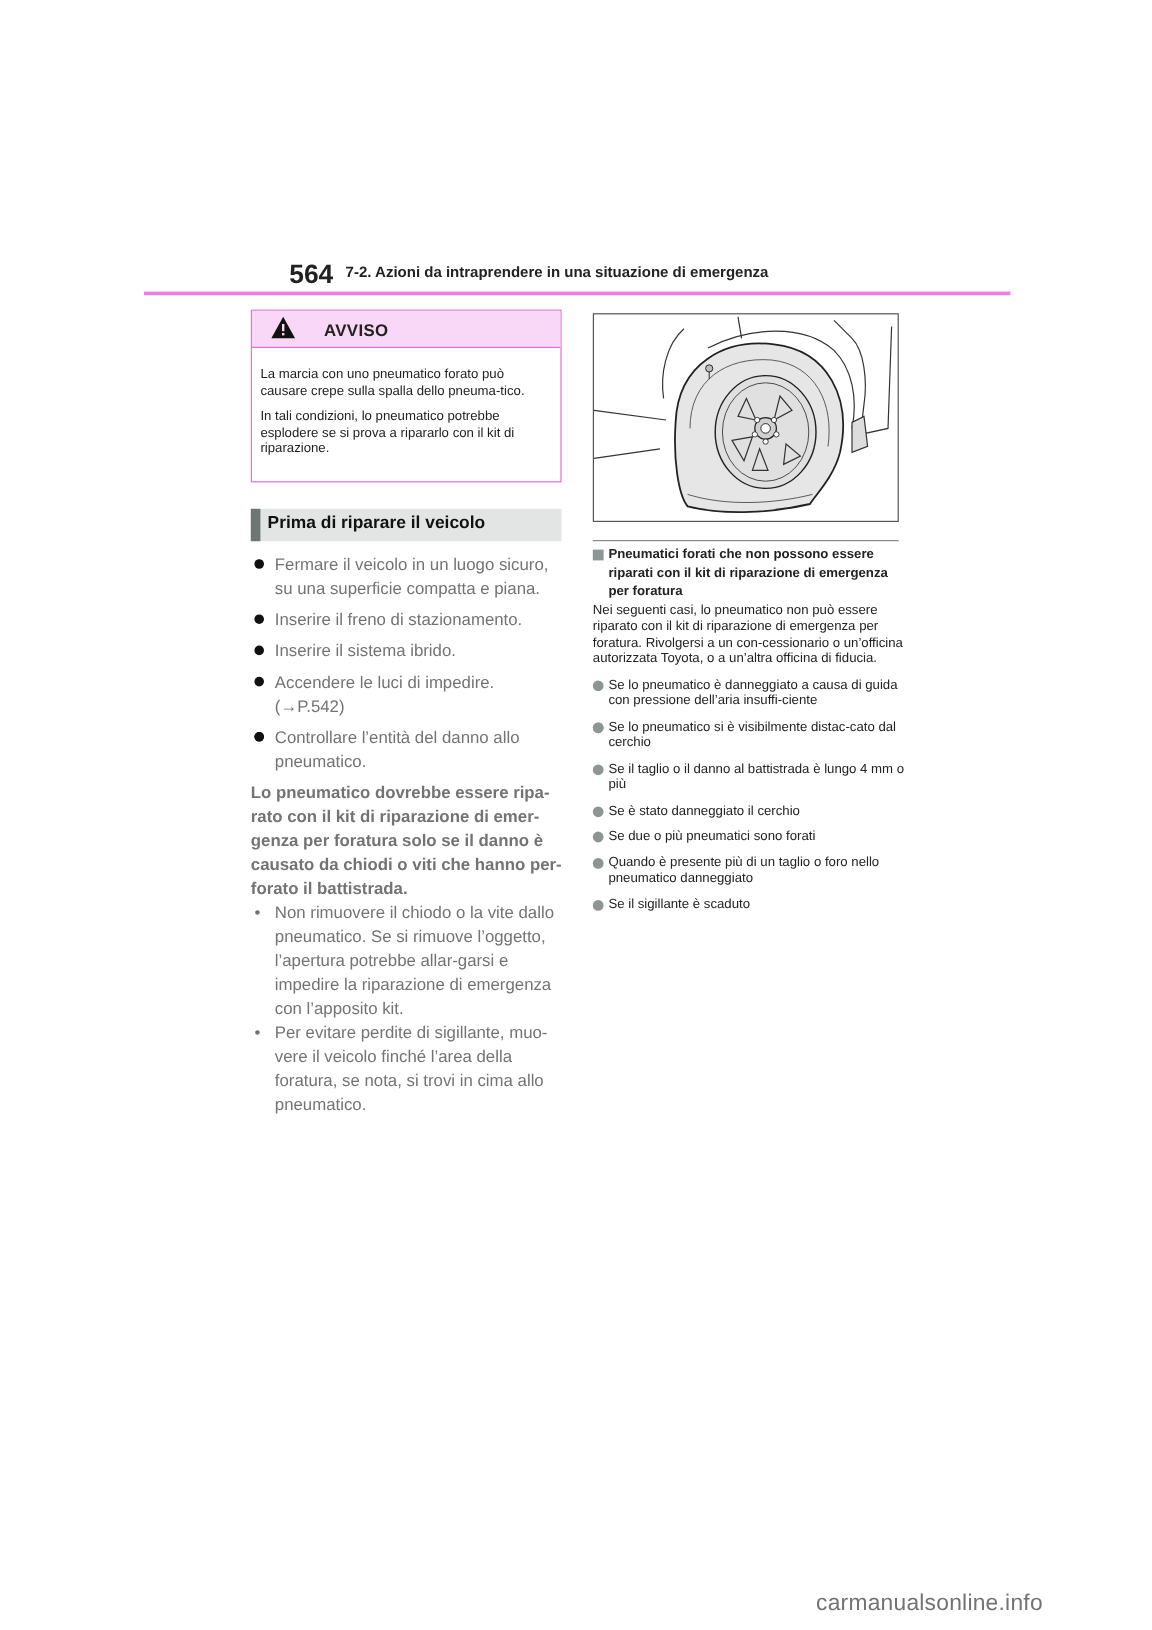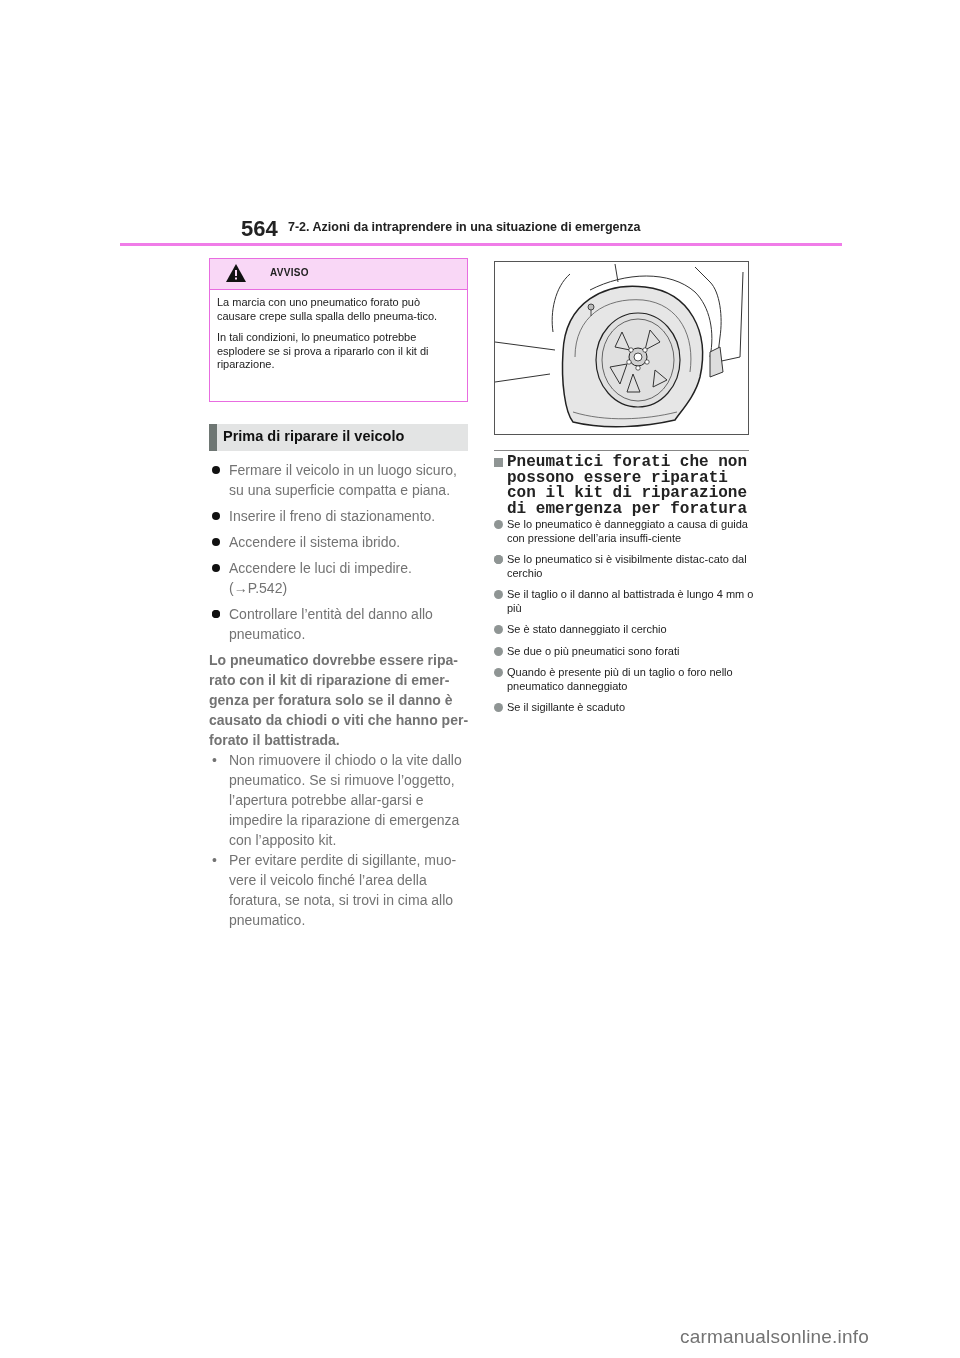--- a/index.html
+++ b/index.html
@@ -4,39 +4,39 @@
 <style>
   html, body { margin: 0; padding: 0; background: #ffffff; }
   body { width: 960px; height: 1358px; position: relative; overflow: hidden; font-family: "Liberation Sans", sans-serif; color: #1a1a1a; }
   .page-number { position: absolute; left: 241px; top: 216px; font-size: 22px; font-weight: bold; color: #222; }
   .header-title { position: absolute; left: 288px; top: 220px; font-size: 12.5px; font-weight: bold; color: #222; }
   .header-rule { position: absolute; left: 120px; top: 243px; width: 722px; height: 3px; background: #f07ce8; }
 
   .warn-box { position: absolute; left: 209px; top: 258px; width: 259px; height: 144px; border: 1px solid #e86ce0; box-sizing: border-box; }
   .warn-head { height: 30px; background: #f9d7f6; border-bottom: 1px solid #e86ce0; position: relative; }
   .warn-icon { position: absolute; left: 16px; top: 5px; width: 20px; height: 18px; }
-  .warn-title { position: absolute; left: 60px; top: 8px; font-size: 10px; font-weight: bold; color: #222; letter-spacing: 0.3px; }
-  .warn-body { padding: 6px 8px 0 7px; font-size: 11px; line-height: 13.5px; color: #222; }
+  .warn-title { position: absolute; left: 60px; top: 8px; font-size: 14px; font-weight: bold; color: #222; letter-spacing: 0.3px; }
+  .warn-body { padding: 16px 8px 0 7px; font-size: 11px; line-height: 13.5px; color: #222; }
   .warn-body p { margin: 0 0 8px 0; }
 
   .section-head { position: absolute; left: 209px; top: 424px; width: 259px; height: 27px; background: #e3e4e4; box-sizing: border-box; border-left: 8px solid #6e7673; }
   .section-title { position: absolute; left: 6px; top: 4px; font-size: 14.5px; font-weight: bold; color: #111; }
 
   .left-col { position: absolute; left: 209px; top: 460px; width: 262px; font-size: 14px; line-height: 20px; color: #737373; }
   .bullet { position: relative; padding-left: 20px; margin-bottom: 6px; }
   .bullet .dot { position: absolute; left: 3px; top: 6px; width: 8px; height: 8px; border-radius: 50%; background: #111; }
   .para { margin-top: 2px; font-weight: bold; }
   .sub { position: relative; padding-left: 20px; }
   .sub .mark { position: absolute; left: 3px; top: 0; }
 
   .figure { position: absolute; left: 494px; top: 261px; width: 255px; height: 174px; border: 1px solid #555; box-sizing: border-box; background: #fff; overflow: hidden; }
 
   .right-rule { position: absolute; left: 494px; top: 450px; width: 255px; height: 1px; background: #888; }
   .right-col { position: absolute; left: 494px; top: 455px; width: 262px; font-size: 11px; line-height: 13.5px; color: #222; }
-  .sub-head { position: relative; padding-left: 13px; font-weight: bold; font-size: 16px; line-height: 15.5px; margin-bottom: 1px; font-family: Liberation Mono, monospace; }
+  .sub-head { position: relative; padding-left: 13px; font-weight: bold; font-size: 11px; line-height: 15.5px; margin-bottom: 1px; }
   .sub-head .sq { position: absolute; left: 0; top: 3px; width: 9px; height: 9px; background: #8f9594; }
   .r-para { margin: 0 0 8px 0; }
   .g-bullet { position: relative; padding-left: 13px; margin-bottom: 8px; }
   .g-bullet .gdot { position: absolute; left: 0; top: 2px; width: 9px; height: 9px; border-radius: 50%; background: #8f9594; }
 
   .watermark { position: absolute; left: 680px; top: 1326px; font-size: 19px; color: #737373; letter-spacing: 0.2px; }
 </style>
 </head>
 <body>
 
@@ -59,21 +59,21 @@
   </div>
 </div>
 
 <div class="section-head">
   <span class="section-title">Prima di riparare il veicolo</span>
 </div>
 
 <div class="left-col">
   <div class="bullet"><span class="dot"></span><span>Fermare il veicolo in un luogo sicuro, su una superficie compatta e piana.</span></div>
   <div class="bullet"><span class="dot"></span><span>Inserire il freno di stazionamento.</span></div>
-  <div class="bullet"><span class="dot"></span><span>Accendere il sistema ibrido.</span></div>
+  <div class="bullet"><span class="dot"></span><span>Inserire il sistema ibrido.</span></div>
   <div class="bullet"><span class="dot"></span><span>Accendere le luci di impedire. (→P.542)</span></div>
   <div class="bullet"><span class="dot"></span></div>
   <div class="bullet"><span class="dot"></span><span>Controllare l’entità del danno allo pneumatico.</span></div>
   <div class="para">Lo pneumatico dovrebbe essere ripa-rato con il kit di riparazione di emer-genza per foratura solo se il danno è causato da chiodi o viti che hanno per-forato il battistrada.</div>
   <div class="sub"><span class="mark">•</span><span>Non rimuovere il chiodo o la vite dallo pneumatico. Se si rimuove l’oggetto, l’apertura potrebbe allar-garsi e impedire la riparazione di emergenza con l’apposito kit.</span></div>
   <div class="sub"><span class="mark">•</span><span>Per evitare perdite di sigillante, muo-vere il veicolo finché l’area della foratura, se nota, si trovi in cima allo pneumatico.</span></div>
 </div>
 
 <div class="figure">
   <svg width="253" height="172" viewBox="0 0 253 172">
@@ -108,20 +108,21 @@
     <circle cx="134" cy="100" r="2.2" fill="#fff" stroke="#222" stroke-width="0.7"></circle>
 
     <path d="M78,150 C110,160 150,158 182,150" fill="none" stroke="#555" stroke-width="0.8"></path>
   </svg>
 </div>
 
 <div class="right-rule"></div>
 
 <div class="right-col">
   <div class="sub-head"><span class="sq"></span><span>Pneumatici forati che non possono essere riparati con il kit di riparazione di emergenza per foratura</span></div>
+  <p class="r-para">Nei seguenti casi, lo pneumatico non può essere riparato con il kit di riparazione di emergenza per foratura. Rivolgersi a un con-cessionario o un’officina autorizzata Toyota, o a un’altra officina di fiducia.</p>
   <div class="g-bullet"><span class="gdot"></span><span>Se lo pneumatico è danneggiato a causa di guida con pressione dell’aria insuffi-ciente</span></div>
   <div class="g-bullet"><span class="gdot"></span></div>
   <div class="g-bullet"><span class="gdot"></span><span>Se lo pneumatico si è visibilmente distac-cato dal cerchio</span></div>
   <div class="g-bullet"><span class="gdot"></span><span>Se il taglio o il danno al battistrada è lungo 4 mm o più</span></div>
   <div class="g-bullet"><span class="gdot"></span><span>Se è stato danneggiato il cerchio</span></div>
   <div class="g-bullet"><span class="gdot"></span><span>Se due o più pneumatici sono forati</span></div>
   <div class="g-bullet"><span class="gdot"></span><span>Quando è presente più di un taglio o foro nello pneumatico danneggiato</span></div>
   <div class="g-bullet"><span class="gdot"></span><span>Se il sigillante è scaduto</span></div>
 </div>
 

